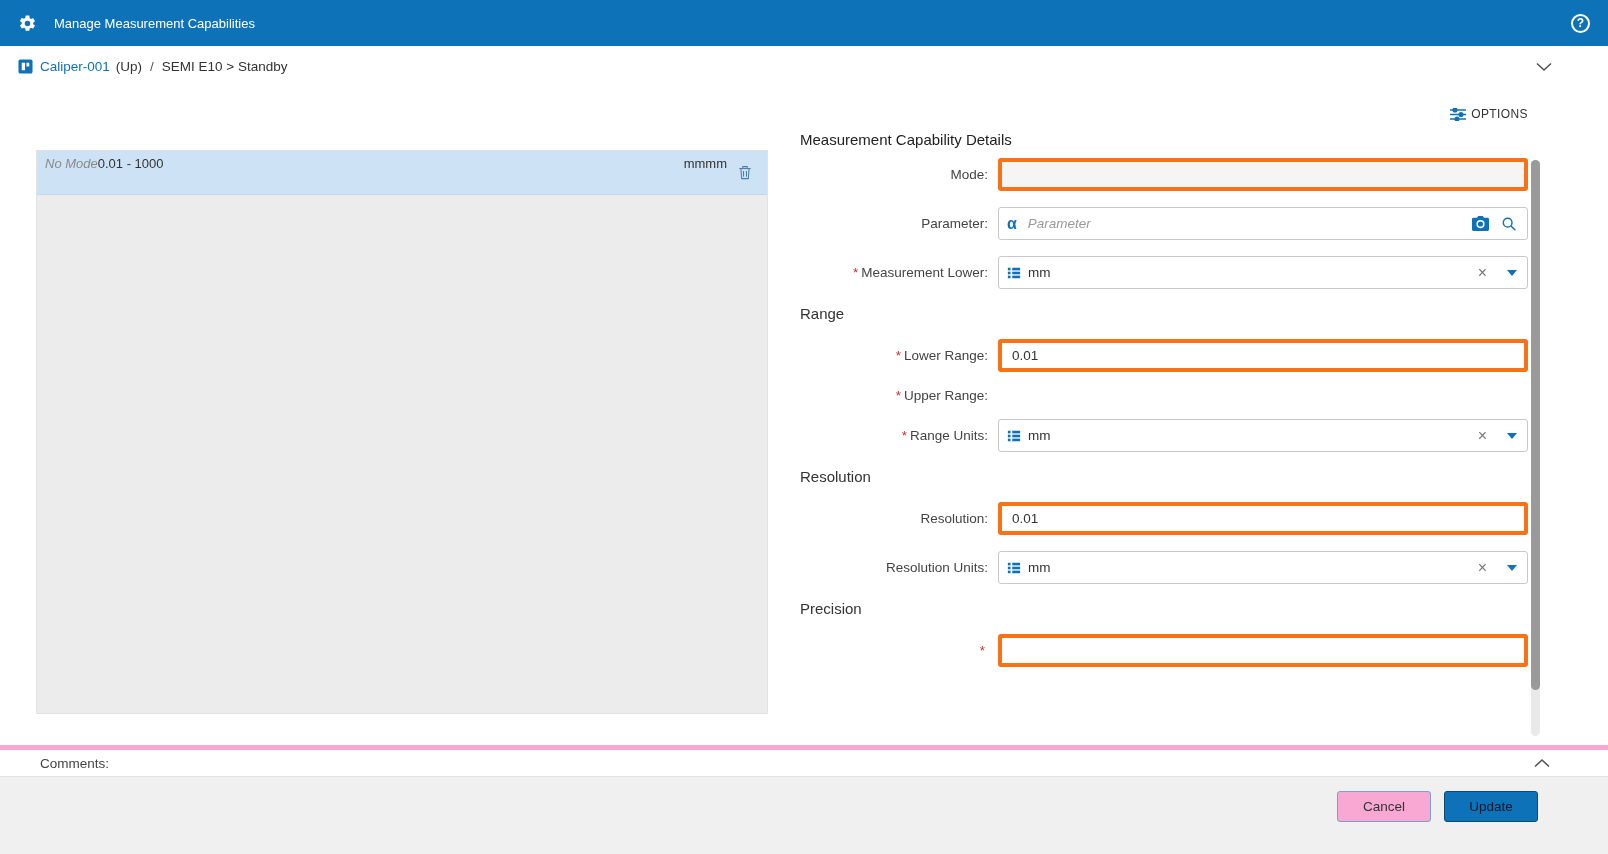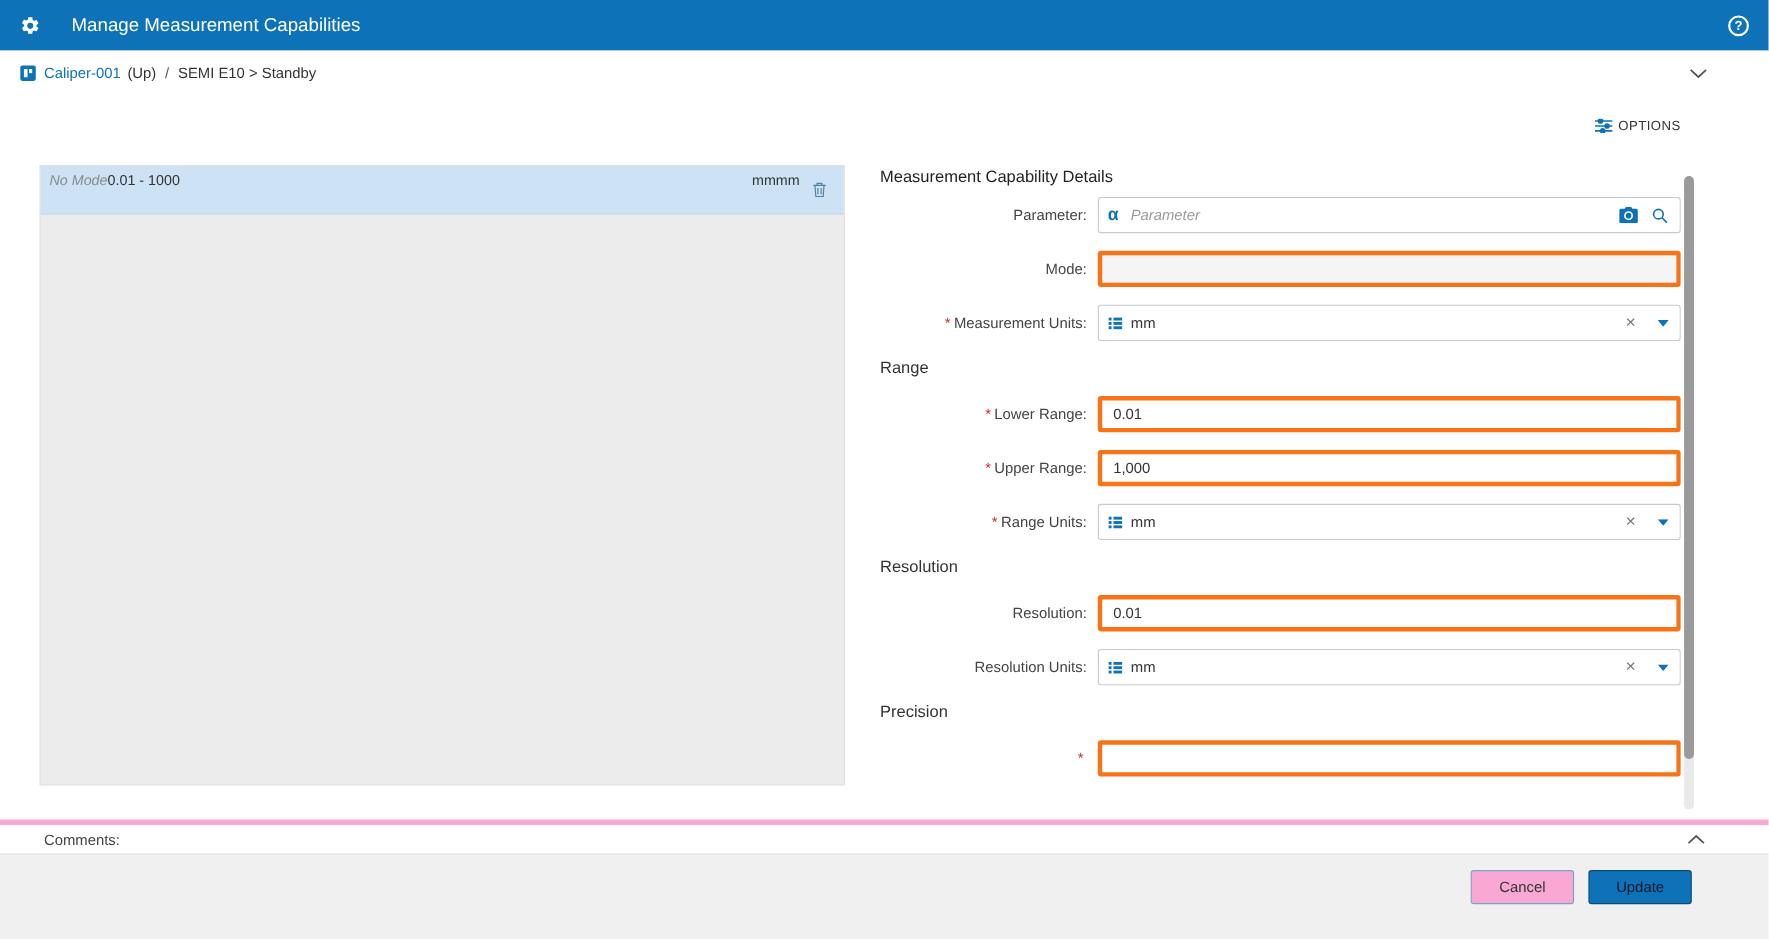--- a/index.html
+++ b/index.html
@@ -2,21 +2,21 @@
 <html><head>
 <meta charset="utf-8">
 <style>
   html,body{margin:0;padding:0;background:#fff;}
   .app{position:relative;width:1608px;height:854px;overflow:hidden;background:#fff;
        font-family:"Liberation Sans","DejaVu Sans",sans-serif;color:#333;}
 
   
   .topbar{position:absolute;top:0;left:0;right:0;height:46px;background:#0e72b8;
           display:flex;align-items:center;padding:0 18px;box-sizing:border-box;}
-  .topbar-title{color:#fff;font-size:17px;margin-left:28px;}
+  .topbar-title{color:#fff;font-size:13px;margin-left:17px;}
   .gear-wrap{display:flex;align-items:center;}
   .help-btn{margin-left:auto;width:19px;height:19px;border:2px solid #fff;border-radius:50%;
             color:#fff;font-size:12px;font-weight:bold;display:flex;align-items:center;
             justify-content:center;cursor:pointer;box-sizing:border-box;}
 
   
   .crumbbar{position:absolute;top:46px;left:0;right:0;height:42px;border-bottom:1px solid #e3e3e3;
             display:flex;align-items:center;padding:0 56px 0 18px;box-sizing:border-box;
             font-size:13.5px;background:#fff;}
   .crumb-device{color:#0e72b8;text-decoration:none;margin:0 6px 0 7px;cursor:pointer;}
@@ -45,21 +45,21 @@
            background:#cde2f4;border-bottom:1px solid #c2d8ec;padding:5px 4px 5px 8px;
            font-size:13px;cursor:pointer;}
   .cap-main{flex:1;display:flex;justify-content:space-between;}
   .cap-line{display:flex;justify-content:space-between;}
   .cap-mode{font-style:italic;color:#8a8a8a;}
   .cap-range{color:#333;}
   .cap-units{color:#333;}
   .cap-trash{width:36px;display:flex;align-items:center;justify-content:center;}
 
   
-  .right-panel{position:absolute;left:800px;top:71px;width:728px;height:575px;overflow:hidden;}
+  .right-panel{position:absolute;left:800px;top:50px;width:728px;height:575px;overflow:hidden;}
   .details-title{font-size:15px;color:#222;font-weight:400;margin:0 0 10px 0;}
   .frow{display:flex;align-items:center;margin-bottom:16px;}
   .flabel{flex:none;width:198px;text-align:right;padding-right:10px;box-sizing:border-box;
           font-size:13.5px;color:#444;}
   .req{color:#c9302c;margin-right:3px;}
   .fctrl{flex:1;min-width:0;}
   .text-input{width:100%;height:33px;box-sizing:border-box;border:4px solid #f97316;
               border-radius:3px;padding:0 10px;font-size:13.5px;color:#333;
               font-family:inherit;background:#fff;}
   .text-input:disabled{background:#f5f5f5;color:#777;}
@@ -174,20 +174,27 @@
               </svg>
           </span>
         </div>
       </div>
     </div>
 
     <div class="right-panel">
       <div class="details-title">Measurement Capability Details</div>
 
       <div class="frow">
+        <span class="flabel">Mode:</span>
+        <span class="fctrl">
+          <input class="text-input" disabled="" value="" style="">
+        </span>
+      </div>
+
+      <div class="frow">
         <span class="flabel">Parameter:</span>
         <span class="fctrl">
           <span class="composite">
             <span class="alpha-glyph">α</span>
             <input placeholder="Parameter" style="">
             <button class="mini-btn">
               <svg width="17" height="15" viewBox="0 0 24 21" fill="#0e72b8">
                   <path d="M8.8 0L7 2.5H2a2 2 0 00-2 2V19a2 2 0 002 2h20a2 2 0 002-2V4.5a2 2 0 00-2-2h-5L15.2 0H8.8zM12 5.5a5.8 5.8 0 110 11.6 5.8 5.8 0 010-11.6zm0 2.2a3.6 3.6 0 100 7.2 3.6 3.6 0 000-7.2z"></path>
                 </svg>
             </button>
@@ -195,28 +202,21 @@
               <svg width="16" height="16" viewBox="0 0 24 24" fill="none" stroke="#0e72b8" stroke-width="2.2">
                   <circle cx="10" cy="10" r="6.5"></circle>
                   <path d="M15 15l6.5 6.5"></path>
                 </svg>
             </button>
           </span>
         </span>
       </div>
 
       <div class="frow">
-        <span class="flabel">Mode:</span>
-        <span class="fctrl">
-          <input class="text-input" disabled="" value="" style="">
-        </span>
-      </div>
-
-      <div class="frow">
-        <span class="flabel"><span class="req">*</span><span>Measurement Units:</span></span>
+        <span class="flabel"><span class="req">*</span><span>Measurement Lower:</span></span>
         <span class="fctrl">
           <span class="unit-select">
             <span class="uicon">
               <svg width="14" height="14" viewBox="0 0 16 16" fill="#0e72b8">
                   <rect x="1" y="2" width="3" height="3"></rect>
                   <rect x="1" y="6.5" width="3" height="3"></rect>
                   <rect x="1" y="11" width="3" height="3"></rect>
                   <rect x="6" y="2" width="9" height="3"></rect>
                   <rect x="6" y="6.5" width="9" height="3"></rect>
                   <rect x="6" y="11" width="9" height="3"></rect>
@@ -238,23 +238,20 @@
 
       <div class="frow">
         <span class="flabel"><span class="req">*</span><span>Lower Range:</span></span>
         <span class="fctrl">
           <input class="text-input" value="0.01" style="">
         </span>
       </div>
 
       <div class="frow">
         <span class="flabel"><span class="req">*</span><span>Upper Range:</span></span>
-        <span class="fctrl">
-          <input class="text-input" value="1,000" style="">
-        </span>
       </div>
 
       <div class="frow">
         <span class="flabel"><span class="req">*</span><span>Range Units:</span></span>
         <span class="fctrl">
           <span class="unit-select">
             <span class="uicon">
               <svg width="14" height="14" viewBox="0 0 16 16" fill="#0e72b8">
                   <rect x="1" y="2" width="3" height="3"></rect>
                   <rect x="1" y="6.5" width="3" height="3"></rect>

